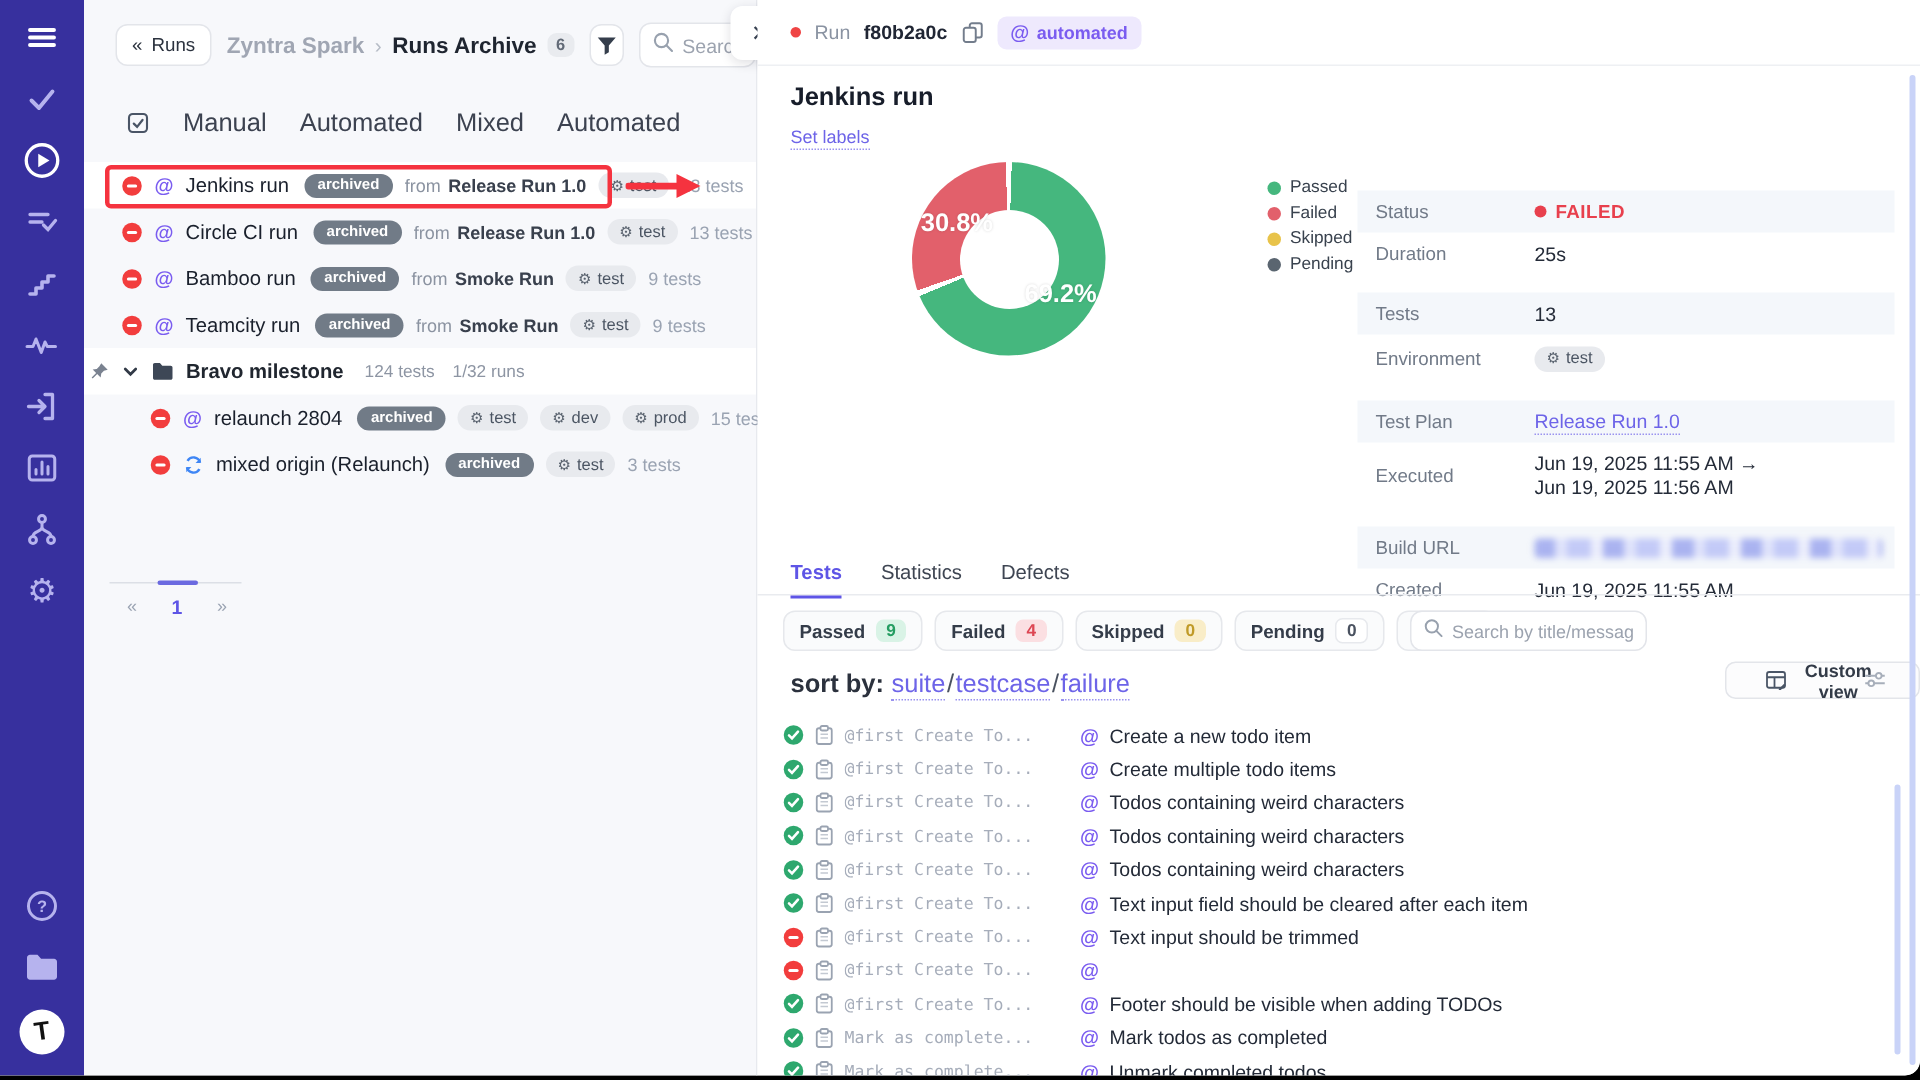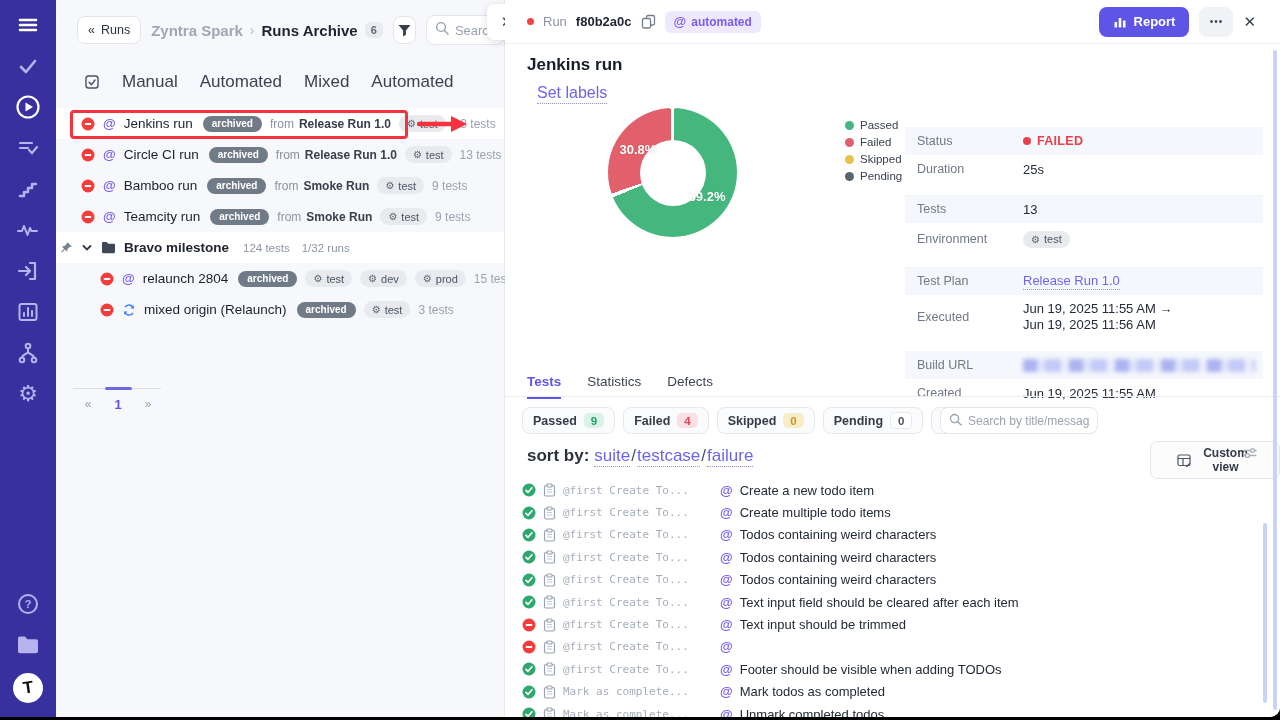--- a/index.html
+++ b/index.html
@@ -95,28 +95,28 @@
     color:#7a5cf0; font-size:12px; font-weight:600; border-radius:6px; padding:4px 9px; }
   .dp-right { margin-left:auto; display:flex; align-items:center; gap:10px; }
   .btn-report { display:flex; align-items:center; gap:7px; background:#5e55e6; color:#fff;
     border:none; border-radius:8px; height:30px; padding:0 14px; font-size:13px;
     font-weight:600; cursor:pointer; font-family:inherit; }
   .btn-more { background:#f1f2f5; border:none; border-radius:8px; height:30px; width:34px;
     color:#374151; font-size:10px; letter-spacing:1px; cursor:pointer; }
   .btn-x { background:none; border:none; font-size:15px; color:#374151; cursor:pointer; }
 
   .dp-title { position:absolute; left:22px; top:55px; font-size:17px; font-weight:700; color:#171d2a; }
-  .set-labels { position:absolute; left:32px; top:84px; font-size:16px; color:#6d64e8;
+  .set-labels { position:absolute; left:22px; top:84px; font-size:12px; color:#6d64e8;
     border-bottom:1px dotted #9a93ef; cursor:pointer; padding-bottom:1px;text-align:center; }
 
   .donut { position:absolute; left:103px; top:108px; width:129px; height:129px; border-radius:50%; }
   .donut-hole { position:absolute; left:31.5px; top:31.5px; width:66px; height:66px;
     border-radius:50%; background:#fff; }
   .slice-label { position:absolute; transform:translate(-50%,-50%); color:#fff;
-    font-size:13px; font-weight:700; text-shadow:0 0 2px rgba(0,0,0,.15); }
+    font-size:17px; font-weight:700; text-shadow:0 0 2px rgba(0,0,0,.15); }
 
   .legend { position:absolute; left:340px; top:119px; display:flex; flex-direction:column; gap:5px; }
   .legend-item { display:flex; align-items:center; gap:6px; cursor:pointer; }
   .legend-dot { width:9px; height:9px; border-radius:50%; }
   .legend-txt { font-size:11.5px; color:#39424e; }
 
   .fields { position:absolute; left:400px; top:115px; width:358px; }
   .field-row { display:flex; align-items:center; font-size:13px; }
   .field-row.shaded { background:#f4f7fb;margin-top:12px; }
   .f-label { width:118px; padding-left:12px; color:#717a88; font-size:12.5px; flex:none; }
@@ -146,21 +146,21 @@
   .d-search { position:absolute; left:435px; top:407px; width:158px; height:27px; }
   .d-search .search-box { width:158px; height:27px; }
   .d-search input { font-size:12px; }
 
   .sort-row { position:absolute; left:22px; top:446px; display:flex; align-items:flex-start;
     gap:5px; font-size:17px; }
   .sort-label { color:#2b313d; font-weight:700; }
   .sort-link { color:#6d64e8; border-bottom:1px dotted #9a93ef; cursor:pointer; }
   .sort-sep { color:#4a5260; }
   .custom-view { position:absolute; left:645px; top:441px; display:flex; align-items:center;
-    gap:7px; height:38px; padding:0 26px; background:#fcfcfd; border:1px solid #e3e5ea;
+    gap:7px; height:25px; padding:0 26px; background:#fcfcfd; border:1px solid #e3e5ea;
     border-radius:7px; font-size:12px; color:#333b48; font-weight:600; cursor:pointer;
     font-family:inherit; }
   .sliders-ic { position:absolute; left:737px; top:446px; cursor:pointer; }
 
   .tests-list { position:absolute; left:17px; top:467px; right:22px; height:250px; overflow:hidden;margin-top:12px; }
   .test-row { height:22.4px; display:flex; align-items:center; gap:7px; white-space:nowrap;
     cursor:pointer; }
   .t-suite { font-family:"DejaVu Sans Mono", monospace; font-size:11px; color:#a6adba;
     width:150px; overflow:hidden; flex:none; }
   .t-title { font-size:13px; color:#232a37; }
@@ -458,34 +458,20 @@
       <span style="display:flex;cursor:pointer">
           <svg width="15" height="15" viewBox="0 0 15 15">
             <rect x="5.5" y="1.5" width="8" height="9.5" rx="1.5" fill="none" stroke="#737d8c" stroke-width="1.3"></rect>
             <rect x="1.5" y="4.5" width="8" height="9.5" rx="1.5" fill="#fff" stroke="#737d8c" stroke-width="1.3"></rect>
           </svg>
         </span>
       <span class="badge-auto">
         <span class="at-ic">@</span>
         <span>automated</span>
       </span>
-      <div class="dp-right">
-        <button class="btn-report">
-          <span style="display:flex">
-              <svg width="14" height="14" viewBox="0 0 14 14">
-                <rect x="1.5" y="7" width="2.6" height="5.5" rx="0.6" fill="#fff"></rect>
-                <rect x="5.7" y="3" width="2.6" height="9.5" rx="0.6" fill="#fff"></rect>
-                <rect x="9.9" y="5.5" width="2.6" height="7" rx="0.6" fill="#fff"></rect>
-              </svg>
-            </span>
-          <span>Report</span>
-        </button>
-        <button class="btn-more">•••</button>
-        <button class="btn-x">✕</button>
-      </div>
     </div>
 
     <div class="dp-title">Jenkins run</div>
     <div class="set-labels">Set labels</div>
 
     <div class="donut" id="donut" style="background: conic-gradient(rgb(255, 255, 255) 0%, rgb(255, 255, 255) 0.5%, rgb(69, 183, 126) 0.5%, rgb(69, 183, 126) 68.7%, rgb(255, 255, 255) 68.7%, rgb(255, 255, 255) 69.2%, rgb(255, 255, 255) 69.2%, rgb(255, 255, 255) 69.7%, rgb(226, 96, 107) 69.7%, rgb(226, 96, 107) 99.5%, rgb(255, 255, 255) 99.5%, rgb(255, 255, 255) 100%);">
       <div class="donut-hole"></div>
     <span class="slice-label" style="left: 99.0884px; top: 88.3253px;">69.2%</span>
         <span class="slice-label" style="left: 29.9116px; top: 40.6747px;">30.8%</span>
       </div>

